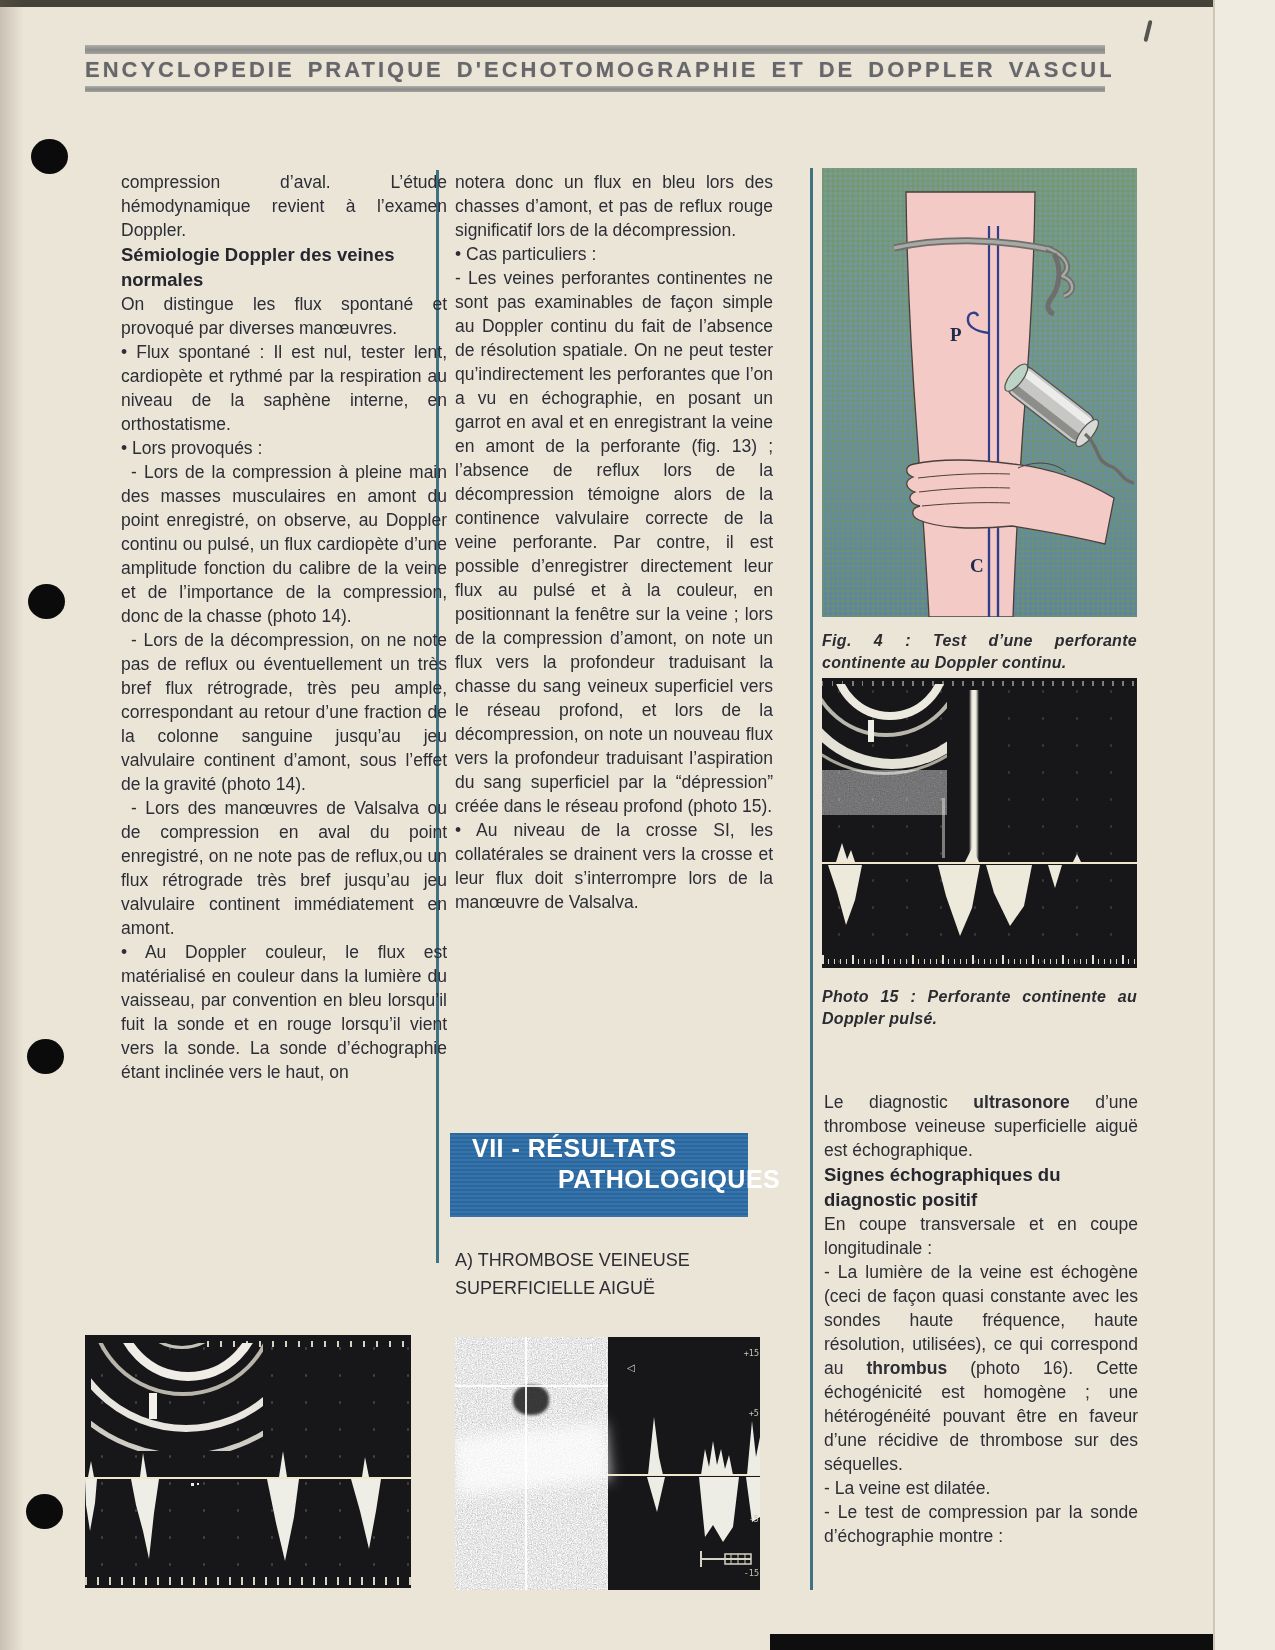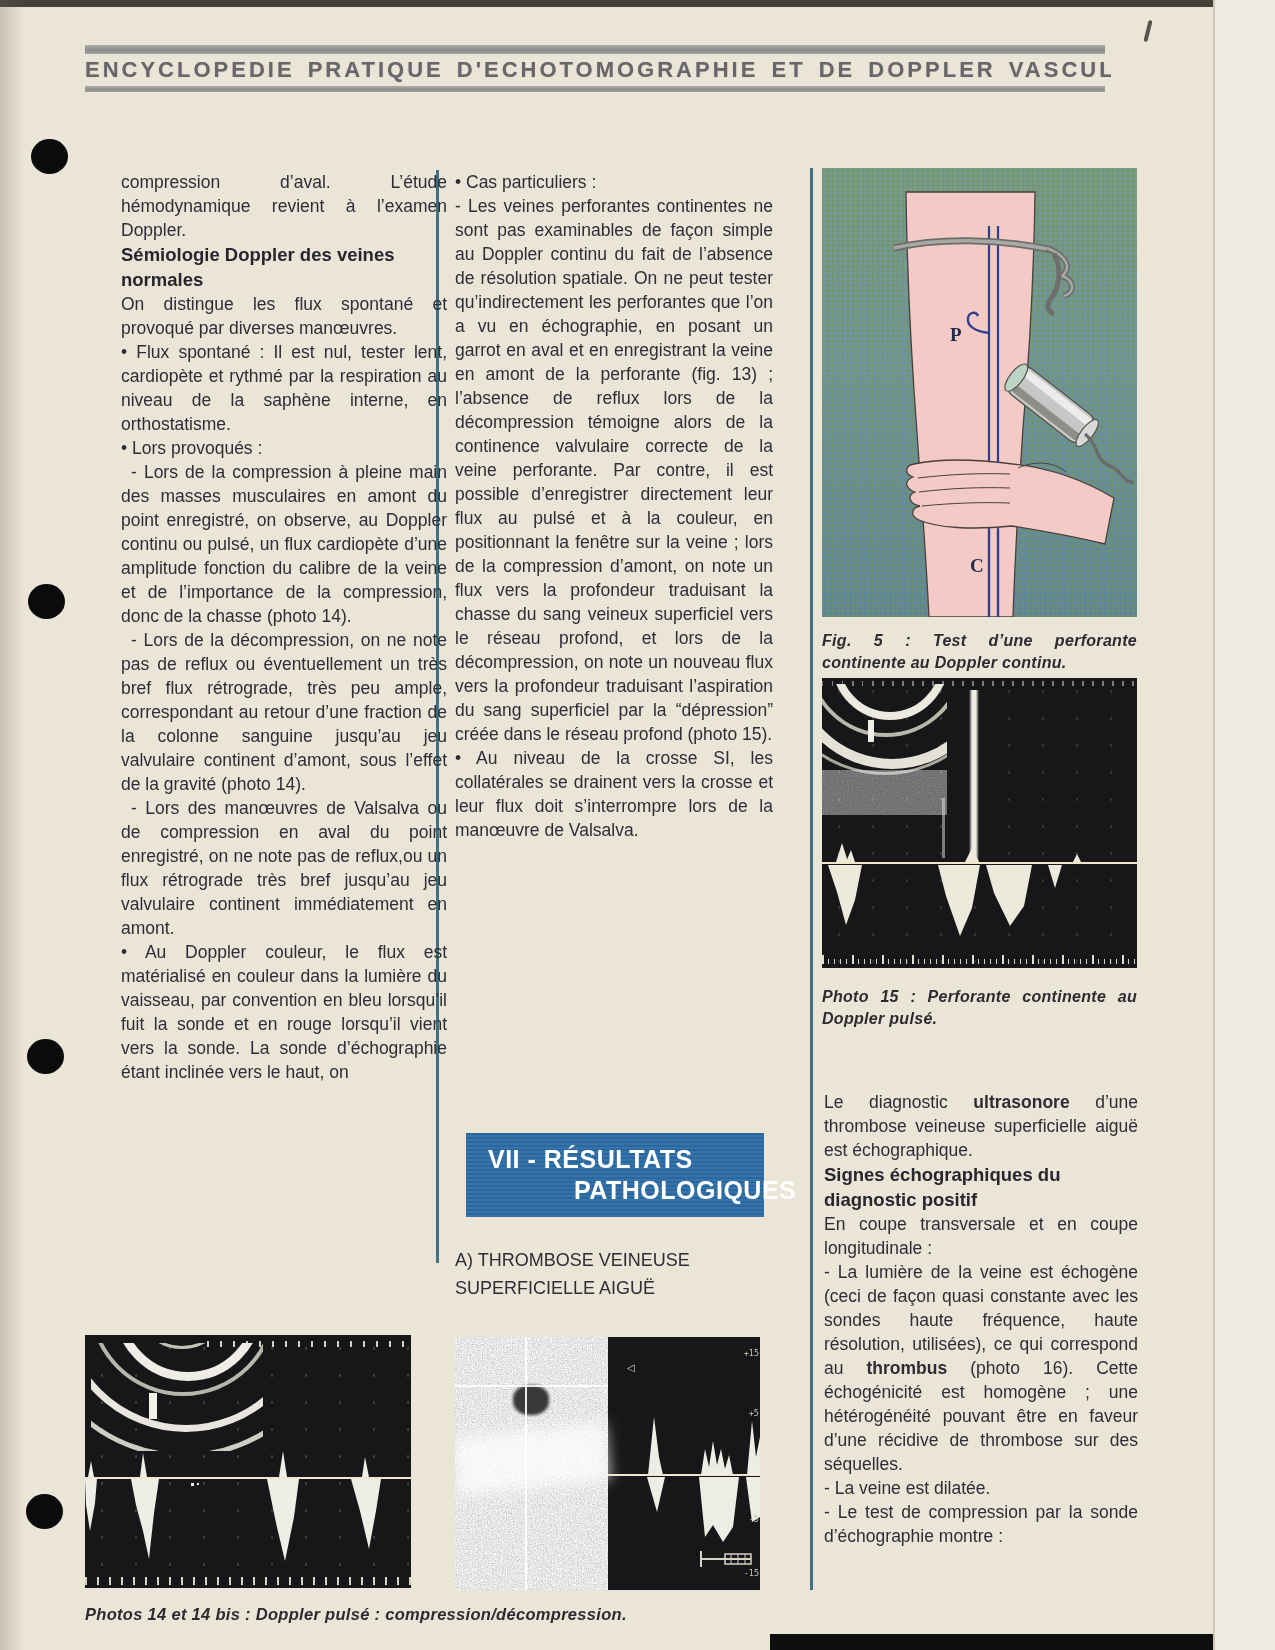--- a/index.html
+++ b/index.html
@@ -24,21 +24,21 @@
   .vsep{width:3px;background:#3f7283;}
   .col{font-size:17.5px;line-height:24px;text-align:justify;}
   .col p{margin:0;}
   .col h3{margin:0;font-size:18.5px;line-height:25px;text-align:left;color:#26262e;}
   .mt18{margin-top:18px;}.mt26{margin-top:26px;}.mt28{margin-top:28px;}.mt30{margin-top:30px;}
   .mt36{margin-top:36px;}.mt42{margin-top:42px;}
   .dash{text-indent:10px;}
   
   .section-box{left:450px;top:1133px;width:298px;height:84px;background:#2b6ba5;
      background-image:repeating-linear-gradient(0deg,rgba(255,255,255,.06) 0 2px,rgba(0,0,0,.04) 2px 4px);
-     color:#fff;font-weight:bold;font-size:25px;line-height:31px;letter-spacing:.5px;padding-top:11px;box-sizing:border-box;margin-left:16px;}
+     color:#fff;font-weight:bold;font-size:25px;line-height:31px;letter-spacing:.5px;padding-top:0;box-sizing:border-box;}
   .section-box .l1{margin-left:22px;}
   .section-box .l2{margin-left:108px;}
   .subsection{left:455px;top:1246px;width:318px;font-size:18px;line-height:28px;text-align:left;}
   
   .caption{font-style:italic;font-weight:bold;font-size:16px;line-height:21.5px;color:#2b2b30;letter-spacing:.3px;}
   .caption.just{text-align:justify;}
   
   .fig13{left:822px;top:168px;width:315px;height:449px;overflow:hidden;
      background-color:#6f94a6;
      background-image:
@@ -102,20 +102,21 @@
     <p class="mt18">On distingue les flux spontané et provoqué par diverses manœuvres.</p>
     <p>• Flux spontané : Il est nul, tester lent, cardiopète et rythmé par la respiration au niveau de la saphène interne, en orthostatisme.</p>
     <p>• Lors provoqués :</p>
     <p class="dash">- Lors de la compression à pleine main des masses musculaires en amont du point enregistré, on observe, au Doppler continu ou pulsé, un flux cardiopète d’une amplitude fonction du calibre de la veine et de l’importance de la compression, donc de la chasse (photo 14).</p>
     <p class="dash">- Lors de la décompression, on ne note pas de reflux ou éventuellement un très bref flux rétrograde, très peu ample, correspondant au retour d’une fraction de la colonne sanguine jusqu’au jeu valvulaire continent d’amont, sous l’effet de la gravité (photo 14).</p>
     <p class="dash">- Lors des manœuvres de Valsalva ou de compression en aval du point enregistré, on ne note pas de reflux,ou un flux rétrograde très bref jusqu’au jeu valvulaire continent immédiatement en amont.</p>
     <p class="mt26">• Au Doppler couleur, le flux est matérialisé en couleur dans la lumière du vaisseau, par convention en bleu lorsqu’il fuit la sonde et en rouge lorsqu’il vient vers la sonde. La sonde d’échographie étant inclinée vers le haut, on</p>
   </section>
 
   <section class="abs col" style="left:455px;top:170px;width:318px;">
+    <p>notera donc un flux en bleu lors des chasses d’amont, et pas de reflux rouge significatif lors de la décompression.</p>
     <p class="mt42">• Cas particuliers :</p>
     <p>- Les veines perforantes continentes ne sont pas examinables de façon simple au Doppler continu du fait de l’absence de résolution spatiale. On ne peut tester qu’indirectement les perforantes que l’on a vu en échographie, en posant un garrot en aval et en enregistrant la veine en amont de la perforante (fig. 13) ; l’absence de reflux lors de la décompression témoigne alors de la continence valvulaire correcte de la veine perforante. Par contre, il est possible d’enregistrer directement leur flux au pulsé et à la couleur, en positionnant la fenêtre sur la veine ; lors de la compression d’amont, on note un flux vers la profondeur traduisant la chasse du sang veineux superficiel vers le réseau profond, et lors de la décompression, on note un nouveau flux vers la profondeur traduisant l’aspiration du sang superficiel par la “dépression” créée dans le réseau profond (photo 15).</p>
     <p class="mt26">• Au niveau de la crosse SI, les collatérales se drainent vers la crosse et leur flux doit s’interrompre lors de la manœuvre de Valsalva.</p>
   </section>
 
   <div class="abs section-box">
     <div class="l1">VII - RÉSULTATS</div>
     <div class="l2">PATHOLOGIQUES</div>
   </div>
   <div class="abs subsection">A) THROMBOSE VEINEUSE SUPERFICIELLE AIGUË</div>
@@ -147,21 +148,21 @@
       <path d="M191,296 C230,300 262,312 292,330 L283,376 C250,368 215,362 190,358 C150,362 115,360 97,352 C88,348 89,340 98,338 C88,336 84,328 93,324 C84,321 81,313 91,309 C83,306 82,298 92,296 C120,290 160,292 191,296 Z" fill="#f3cac5" stroke="#4a3f3e" stroke-width="1.3"></path>
       <path d="M96,310 C130,306 160,305 188,306 M97,324 C130,320 160,319 188,320 M100,338 C130,335 160,334 188,335" stroke="#4a3f3e" stroke-width="1" fill="none"></path>
       <path d="M196,300 C214,292 232,294 244,304" stroke="#4a3f3e" stroke-width="1" fill="none"></path>
 
       <path d="M167,362 L167,449 M176,362 L176,449" stroke="#303f8c" stroke-width="2.2" fill="none"></path>
 
       <text class="figlabel" x="128" y="173">P</text>
       <text class="figlabel" x="148" y="404">C</text>
     </svg>
   </figure>
-  <div class="abs caption just" style="left:822px;top:630px;width:315px;">Fig. 5 : Test d’une perforante continente au Doppler continu.</div>
+  <div class="abs caption just" style="left:822px;top:630px;width:315px;">Fig. 4 : Test d’une perforante continente au Doppler continu.</div>
 
   <div class="abs photo" style="left:822px;top:678px;width:315px;height:290px;">
     <div class="abs dotgrid" style="opacity:.8;"></div>
     <div class="abs ruler-top15" style="left:0;top:3px;width:315px;height:5px;"></div>
     <div class="abs" style="left:0;top:6px;width:125px;height:92px;overflow:hidden;">
       <div class="ring" style="left:10px;top:-80px;width:100px;height:100px;border:8px solid #eceade;"></div>
       <div class="ring" style="left:-15px;top:-105px;width:150px;height:150px;border:4px solid #b9b6aa;"></div>
       <div class="ring" style="left:-35px;top:-125px;width:190px;height:190px;border:10px solid #e4e2d6;"></div>
       <div class="ring" style="left:-55px;top:-145px;width:230px;height:230px;border:3px solid #a9a69c;"></div>
       <div class="abs" style="left:46px;top:36px;width:6px;height:22px;background:#f0eee6;"></div>
@@ -254,15 +255,14 @@
         <line x1="283" y1="217" x2="283" y2="227" stroke-width="1"></line>
         <line x1="290" y1="217" x2="290" y2="227" stroke-width="1"></line>
       </g>
     </svg>
     <span class="scale-num" style="top:12px;">+15</span>
     <span class="scale-num" style="top:72px;">+5</span>
     <span class="scale-num" style="top:178px;">-5</span>
     <span class="scale-num" style="top:232px;">-15</span>
   </div>
 
-  <div class="abs caption" style="left:85px;top:1604px;width:690px;font-size:16.5px;">Photos 14 et 14 bis : Doppler pulsé : compression/décompression.</div>
 
 </div>
 
 </body></html>

